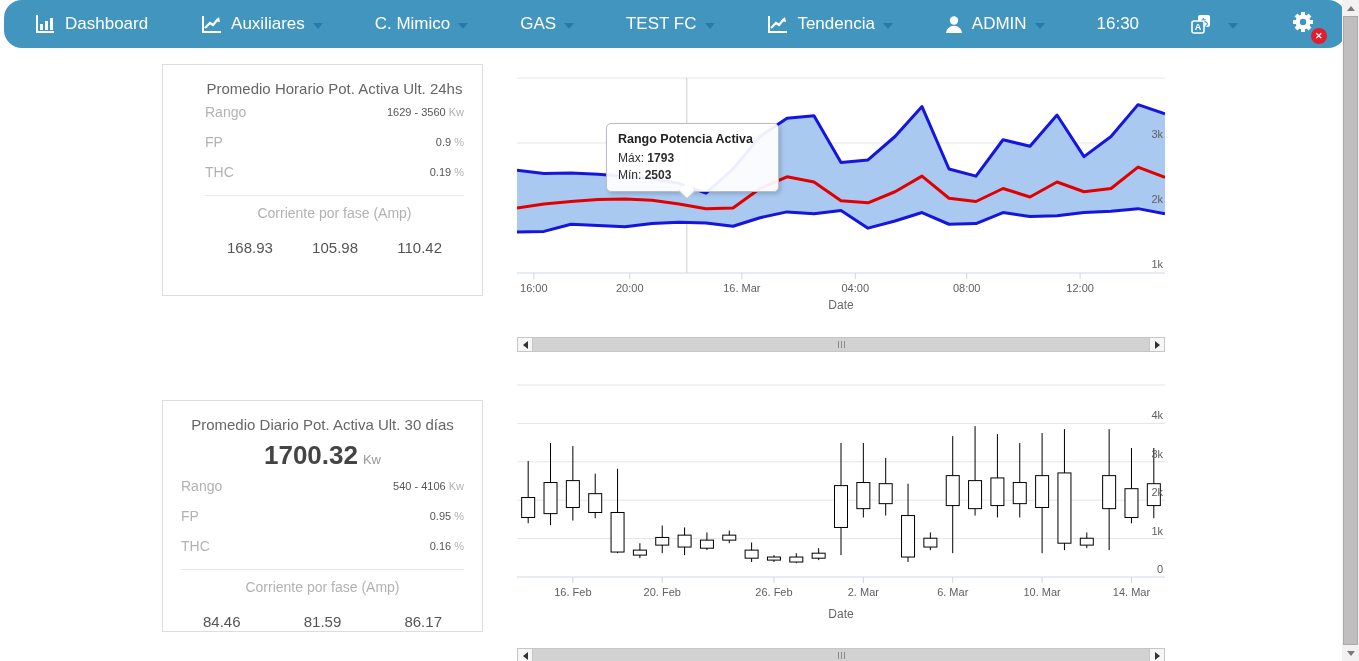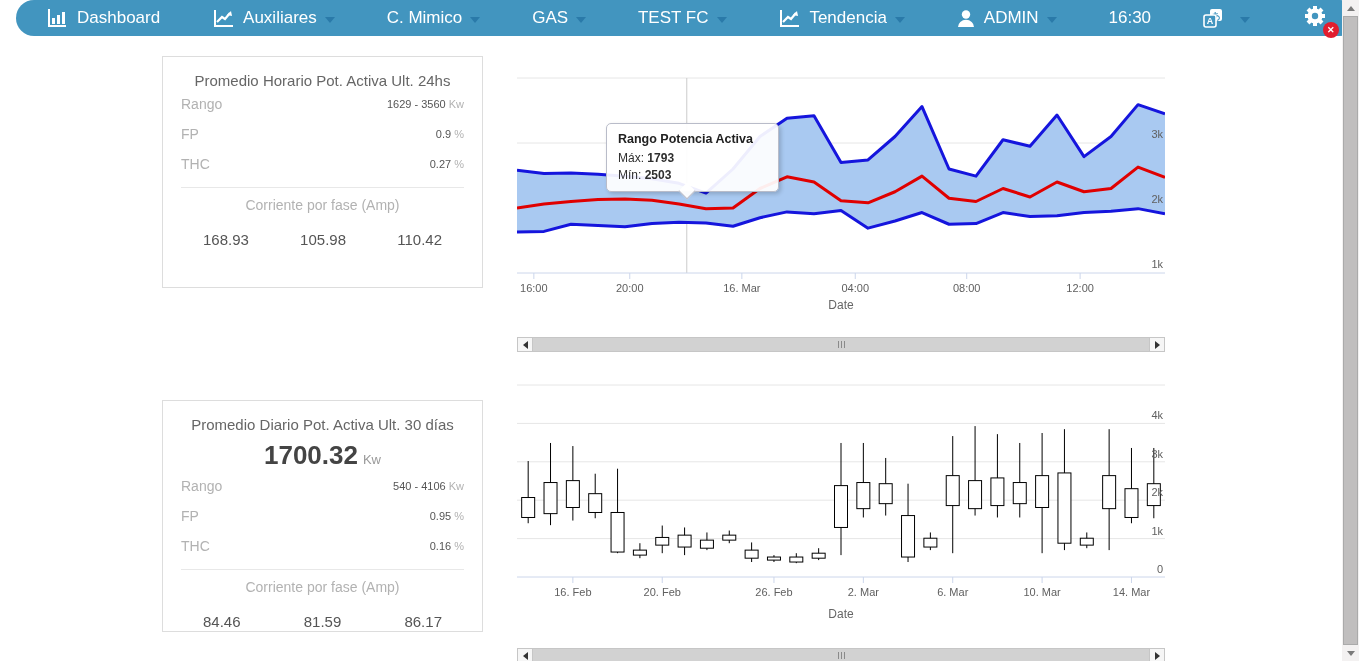--- a/index.html
+++ b/index.html
@@ -1,18 +1,18 @@
 <!DOCTYPE html>
 <html><head>
 <meta charset="utf-8">
 <style>
   html,body{margin:0;padding:0;background:#fff;width:1359px;height:661px;overflow:hidden;
     font-family:"Liberation Sans",sans-serif;position:relative;}
   
-  .topnav{position:absolute;left:16px;top:0;width:1342px;height:36px;background:#4295bf;
+  .topnav{position:absolute;left:4px;top:0;width:1342px;height:48px;background:#4295bf;
     display:flex;align-items:center;justify-content:space-between;padding:0 30px;box-sizing:border-box;z-index:10;border-radius:18px;}
   .nav-item{display:flex;align-items:center;color:#fff;font-size:17px;cursor:pointer;white-space:nowrap;}
   .nav-item .nicon{margin-right:9px;display:inline-flex;}
   .caret{width:0;height:0;border-left:5px solid transparent;border-right:5px solid transparent;
     border-top:6px solid #2a7aa9;margin-left:8px;margin-top:3px;}
   .nav-time{color:#fff;font-size:17px;}
   .gear-wrap{position:relative;display:inline-flex;}
   .badge{position:absolute;right:-11px;bottom:-5px;width:16px;height:16px;border-radius:50%;
     background:#e11d2e;color:#fff;font-size:9px;font-weight:bold;display:flex;align-items:center;justify-content:center;}
   
@@ -141,33 +141,33 @@
             <line x1="20" y1="6" x2="6" y2="20"></line>
           </g>
           <circle cx="13" cy="13" r="7.5" fill="#fff"></circle>
           <circle cx="13" cy="13" r="3.2" fill="#4295bf"></circle>
         </svg>
     </span>
     <span class="badge">✕</span>
   </div>
 </div>
 
-<div class="panel" style="top:56px;">
+<div class="panel" style="top:64px;padding-left:24px;">
   <div class="panel-title">Promedio Horario Pot. Activa Ult. 24hs</div>
   <div class="prow">
     <span class="plabel">Rango</span>
     <span class="pval"><span>1629 - 3560</span> <span class="unit">Kw</span></span>
   </div>
   <div class="prow">
     <span class="plabel">FP</span>
     <span class="pval"><span>0.9</span> <span class="unit">%</span></span>
   </div>
   <div class="prow">
     <span class="plabel">THC</span>
-    <span class="pval"><span>0.27</span> <span class="unit">%</span></span>
+    <span class="pval"><span>0.19</span> <span class="unit">%</span></span>
   </div>
   <div class="pdivider"></div>
   <div class="psection">Corriente por fase (Amp)</div>
   <div class="phases">
     <span>168.93</span>
     <span>105.98</span>
     <span>110.42</span>
   </div>
 </div>
 

